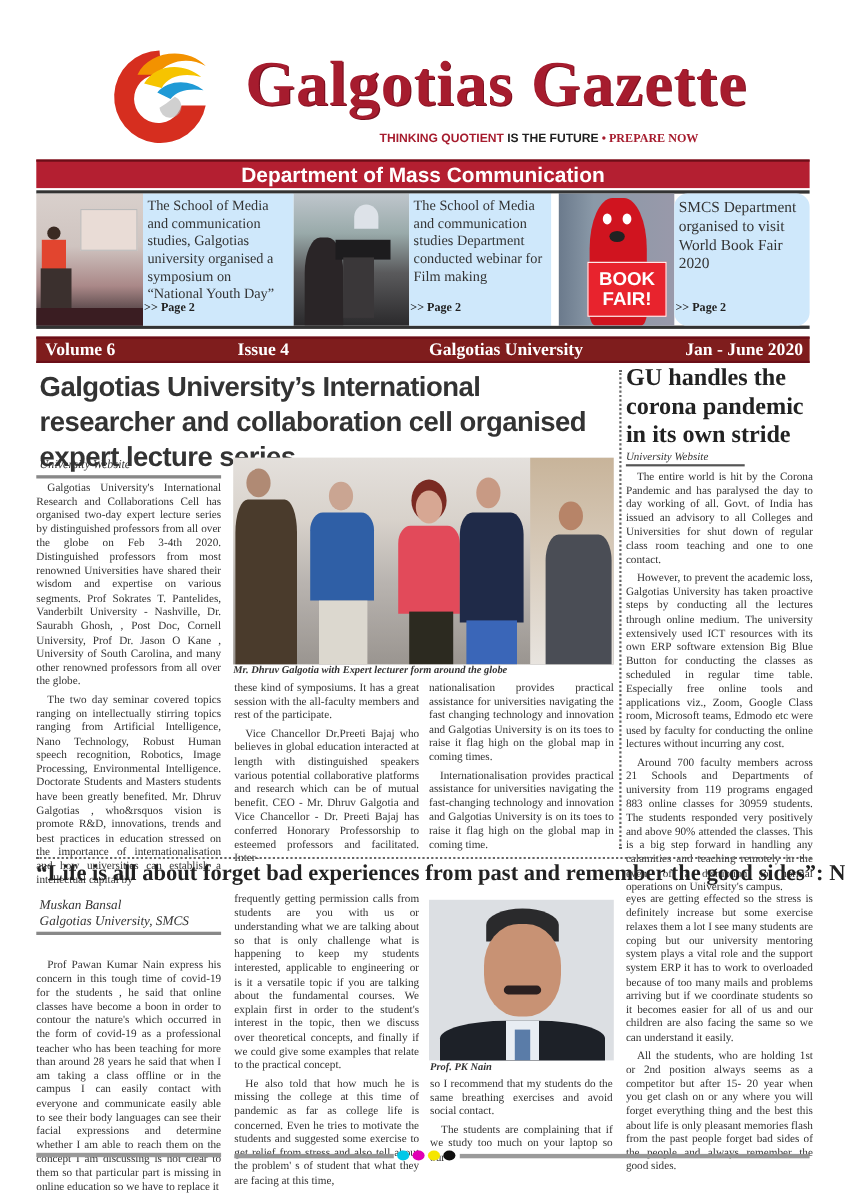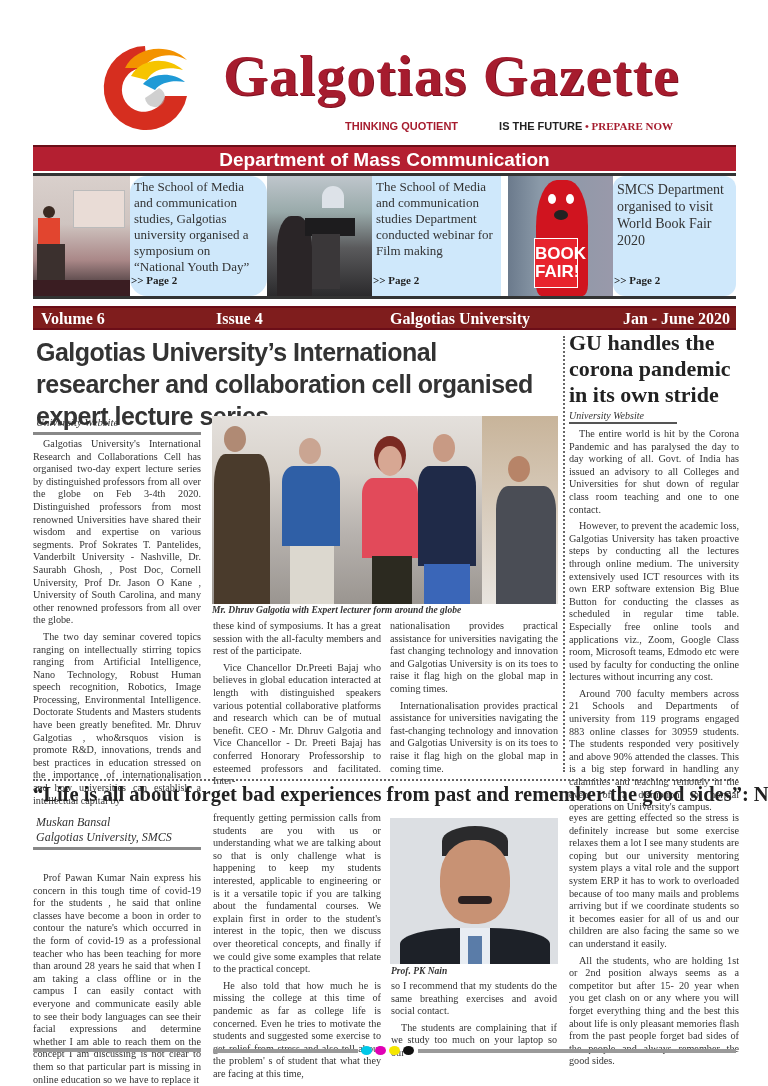--- a/index.html
+++ b/index.html
@@ -4,21 +4,21 @@
 <style>
   * { box-sizing: border-box; margin: 0; padding: 0; }
   html, body { width: 768px; height: 1086px; background: #ffffff; overflow: hidden; }
   body { position: relative; font-family: "Liberation Serif", serif; color: #333; }
 
   .masthead { position: absolute; left: 95px; top: 38px; width: 580px; height: 98px; }
   .logo { position: absolute; left: 0; top: 0; width: 100px; height: 98px; }
   .title-text { position: absolute; left: 128px; top: 4px; font-family: "Liberation Serif", serif; font-weight: bold; font-size: 58px; color: #a61c2e; letter-spacing: 1px; white-space: nowrap; text-shadow: 1px 1px 0 #7a1020; }
   .tagline { position: absolute; left: 250px; top: 82px; font-family: "Liberation Sans", sans-serif; font-size: 11px; font-weight: bold; white-space: nowrap; }
   .tagline .t1 { color: #a61c2e; }
-  .tagline .t2 { color: #222; margin-left: 38px; }
+  .tagline .t2 { color: #222; }
   .tagline .t3 { color: #a61c2e; font-family: "Liberation Serif", serif; }
 
   .dept-bar { position: absolute; left: 33px; top: 145px; width: 703px; height: 26px; background: #b41f31; color: #fff; font-family: "Liberation Sans", sans-serif; font-weight: bold; font-size: 19px; text-align: center; line-height: 26px; border-top: 2px solid #6b0e18; }
 
   .teasers { position: absolute; left: 33px; top: 173px; width: 703px; height: 126px; border-top: 3px solid #333; border-bottom: 3px solid #333; display: flex; background: #fff; }
   .teaser { position: relative; height: 100%; display: flex; }
   .teaser .photo { height: 100%; }
   .teaser .blurb { background: #cfe8fb; height: 100%; padding: 3px 4px; font-size: 13px; line-height: 16px; color: #333; position: relative; }
   .teaser .blurb .pg { position: absolute; left: 1px; bottom: 8px; font-weight: bold; font-size: 11px; color: #222; }
 
@@ -90,21 +90,21 @@
 
 <div class="teasers">
   <div class="teaser" style="width:234px;">
     <div class="photo ph1">
       <div style="position:absolute;left:40px;top:14px;width:52px;height:38px;background:#e9dcd6;border:1px solid #bbb;"></div>
       <div style="position:absolute;left:10px;top:30px;width:12px;height:12px;border-radius:50%;background:#3a2a22;"></div>
       <div style="position:absolute;left:5px;top:42px;width:22px;height:28px;background:#e2452f;"></div>
       <div style="position:absolute;left:4px;top:68px;width:28px;height:36px;background:#3b302e;"></div>
       <div style="position:absolute;left:0;top:104px;width:97px;height:18px;background:#3a1d22;"></div>
     </div>
-    <div class="blurb" style="width:137px;border-radius:17px;">
+    <div class="blurb" style="width:137px;">
       <span>The School of Media and communication studies, Galgotias university organised a symposium on “National Youth Day”</span>
       <div class="pg">&gt;&gt; Page 2</div>
     </div>
   </div>
   <div class="teaser" style="width:234px;margin-left:0;">
     <div class="photo ph2" style="margin-left:0;">
       <div style="position:absolute;left:55px;top:10px;width:22px;height:22px;border-radius:50% 50% 0 0;background:#dde2e8;"></div>
       <div style="position:absolute;left:10px;top:40px;width:35px;height:80px;background:#2a2527;border-radius:40% 40% 0 0;"></div>
       <div style="position:absolute;left:38px;top:42px;width:50px;height:18px;background:#1d1c1e;"></div>
       <div style="position:absolute;left:45px;top:58px;width:28px;height:55px;background:#3a3739;"></div>
@@ -114,21 +114,21 @@
       <div class="pg">&gt;&gt; Page 2</div>
     </div>
   </div>
   <div style="width:7px;background:#fff;"></div>
   <div class="teaser" style="width:228px;">
     <div class="photo ph3">
       <div style="position:absolute;left:28px;top:4px;width:52px;height:116px;background:#d0141f;border-radius:40% 40% 10% 10%;"></div>
       <div style="position:absolute;left:40px;top:18px;width:8px;height:10px;border-radius:50%;background:#fff;"></div>
       <div style="position:absolute;left:58px;top:18px;width:8px;height:10px;border-radius:50%;background:#fff;"></div>
       <div style="position:absolute;left:46px;top:34px;width:14px;height:10px;border-radius:50%;background:#222;"></div>
-      <div style="position:absolute;left:26px;top:62px;width:44px;height:50px;background:#e8232d;border:1px solid #fff;color:#fff;font-family:'Liberation Sans',sans-serif;font-weight:bold;font-size:17px;line-height:18px;text-align:center;padding-top:6px;">BOOK<br>FAIR!</div>
+      <div style="position:absolute;left:26px;top:62px;width:72px;height:50px;background:#e8232d;border:1px solid #fff;color:#fff;font-family:'Liberation Sans',sans-serif;font-weight:bold;font-size:17px;line-height:18px;text-align:center;padding-top:6px;">BOOK<br>FAIR!</div>
     </div>
     <div class="blurb" style="width:123px;padding-top:5px;border-radius:12px;">
       <span style="font-size:14px;line-height:17px;">SMCS Department organised to visit World Book Fair 2020</span>
       <div class="pg">&gt;&gt; Page 2</div>
     </div>
   </div>
 </div>
 
 <div class="info-bar">
   <span style="left:8px;">Volume 6</span>

